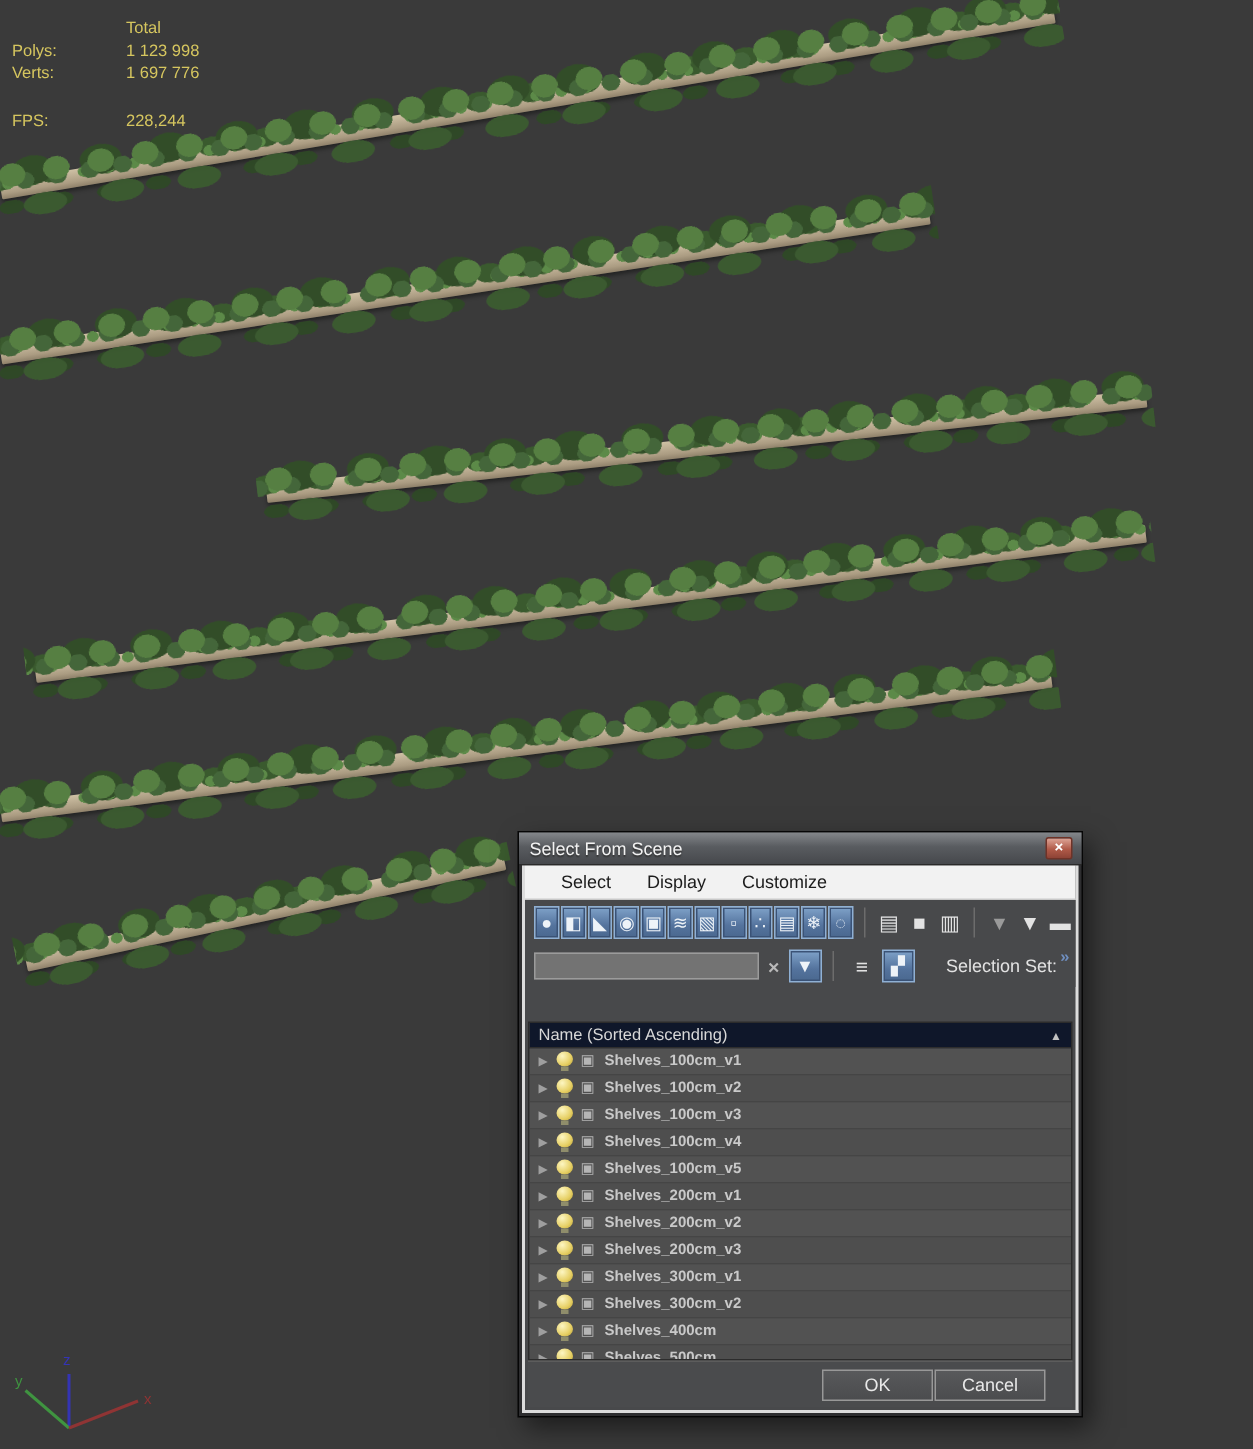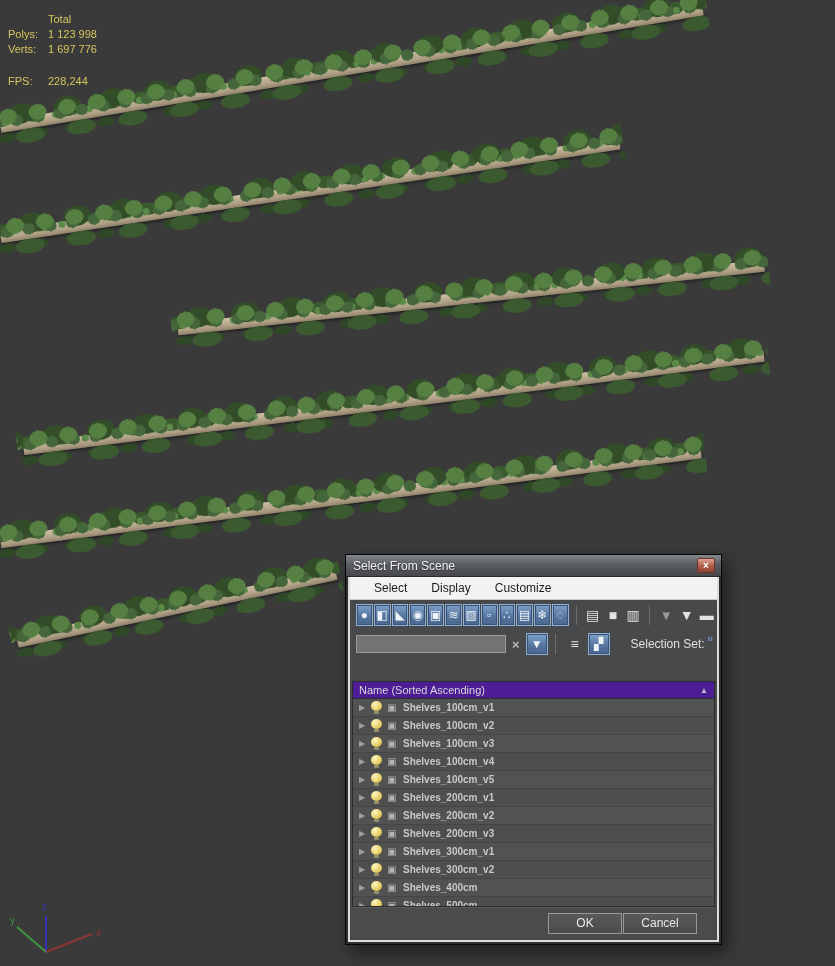--- a/index.html
+++ b/index.html
@@ -2,21 +2,21 @@
 <html><head>
 <meta charset="utf-8">
 <style>
   * { margin:0; padding:0; box-sizing:border-box; }
   html,body { width:835px; height:966px; overflow:hidden; background:#3a3a3a;
     font-family:"Liberation Sans","DejaVu Sans",sans-serif; }
   #stage { position:relative; width:835px; height:966px; background:#3a3a3a; overflow:hidden; }
 
   
   .stats { position:absolute; left:8px; top:12px; color:#d6c65f; font-size:11px; line-height:15px; z-index:5; }
-  .stats .srow { display:flex; }
+  .stats .srow { display:flex;gap:36px; }
   .stats .slabel { width:40px; }
   .stats .sval { }
   .stats .gap { height:17px; }
 
   
   .shelf { position:absolute; height:56px; transform-origin:0 50%; z-index:1; }
   .plank { position:absolute; left:6px; right:4px; top:20px; height:12px;
     background:linear-gradient(#cfc1a5,#ab9c82 70%,#8f816a);
     box-shadow:0 2px 3px rgba(0,0,0,.4); border-radius:1px; }
   .drips { position:absolute; left:0; right:0; top:26px; height:28px;
@@ -74,21 +74,21 @@
 
   .searchrow { height:28px; display:flex; align-items:center; padding-left:6px; background:#48494b; position:relative; }
   .searchinput { width:150px; height:18px; background:#737373; border:1px solid #9b9b9b;
     color:#f0f0f0; font-size:11px; padding:0 4px; outline:none; }
   .clearx { color:#b9b9b9; font-size:13px; font-weight:bold; margin:0 6px; cursor:pointer; }
   .selset { color:#e2e2e2; font-size:12px; margin-left:20px; }
   .chevmore { position:absolute; right:4px; top:2px; color:#6f8fc0; font-size:11px; font-weight:bold; cursor:pointer; }
 
   .listwrap { position:absolute; left:2px; right:2px; top:104px; bottom:33px;
     border:1px solid #2c2c2c; background:#4a4a4a; overflow:hidden; }
-  .listheader { height:17px; background:#4c1d95; border-bottom:1px solid #2e2e2e;
+  .listheader { height:17px; background:#0f172a; border-bottom:1px solid #2e2e2e;
     display:flex; align-items:center; justify-content:space-between; padding:0 6px;
     color:#d8d8d8; font-size:11px; }
   .sortarrow { color:#c2c2c2; font-size:8px; }
   .lrow { height:18px; display:flex; align-items:center; padding-left:6px;
     background:#4e4e4e; border-bottom:1px solid #454545; cursor:pointer; }
   .lrow:nth-child(even){ background:#525252; }
   .expander { color:#9f9f9f; font-size:8px; width:12px; }
   .bulb { position:relative; width:11px; height:13px; margin-right:5px; }
   .bulb::before { content:""; position:absolute; top:0; left:0; width:11px; height:10px; border-radius:50%;
     background:radial-gradient(circle at 35% 30%,#fdf6c2,#e6cf63 60%,#b49b34); }

